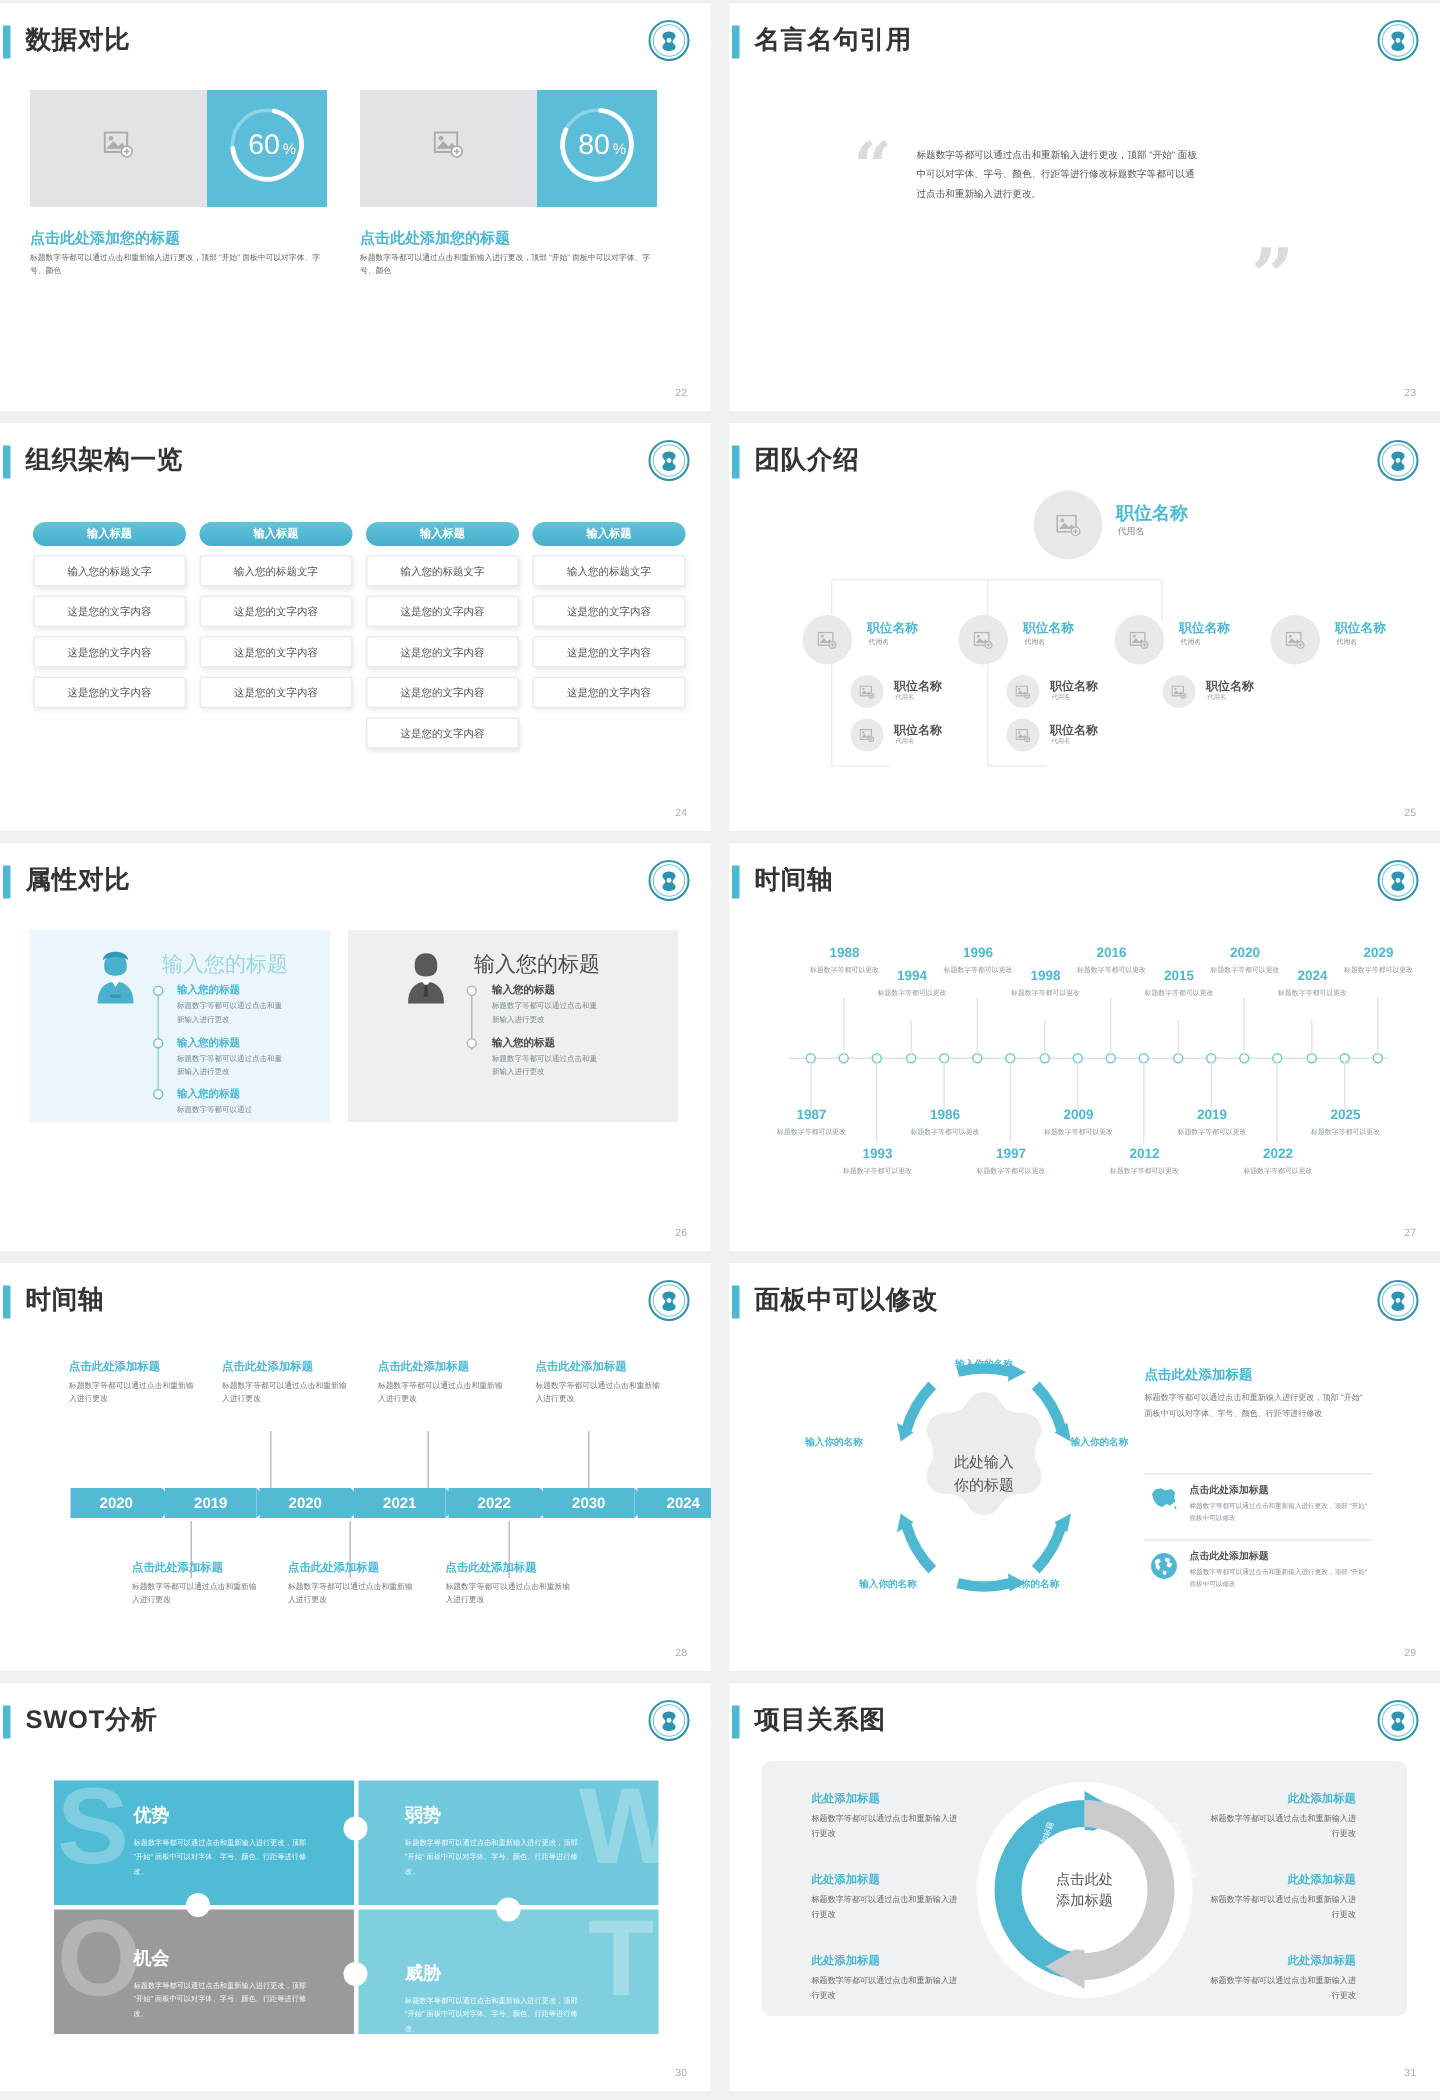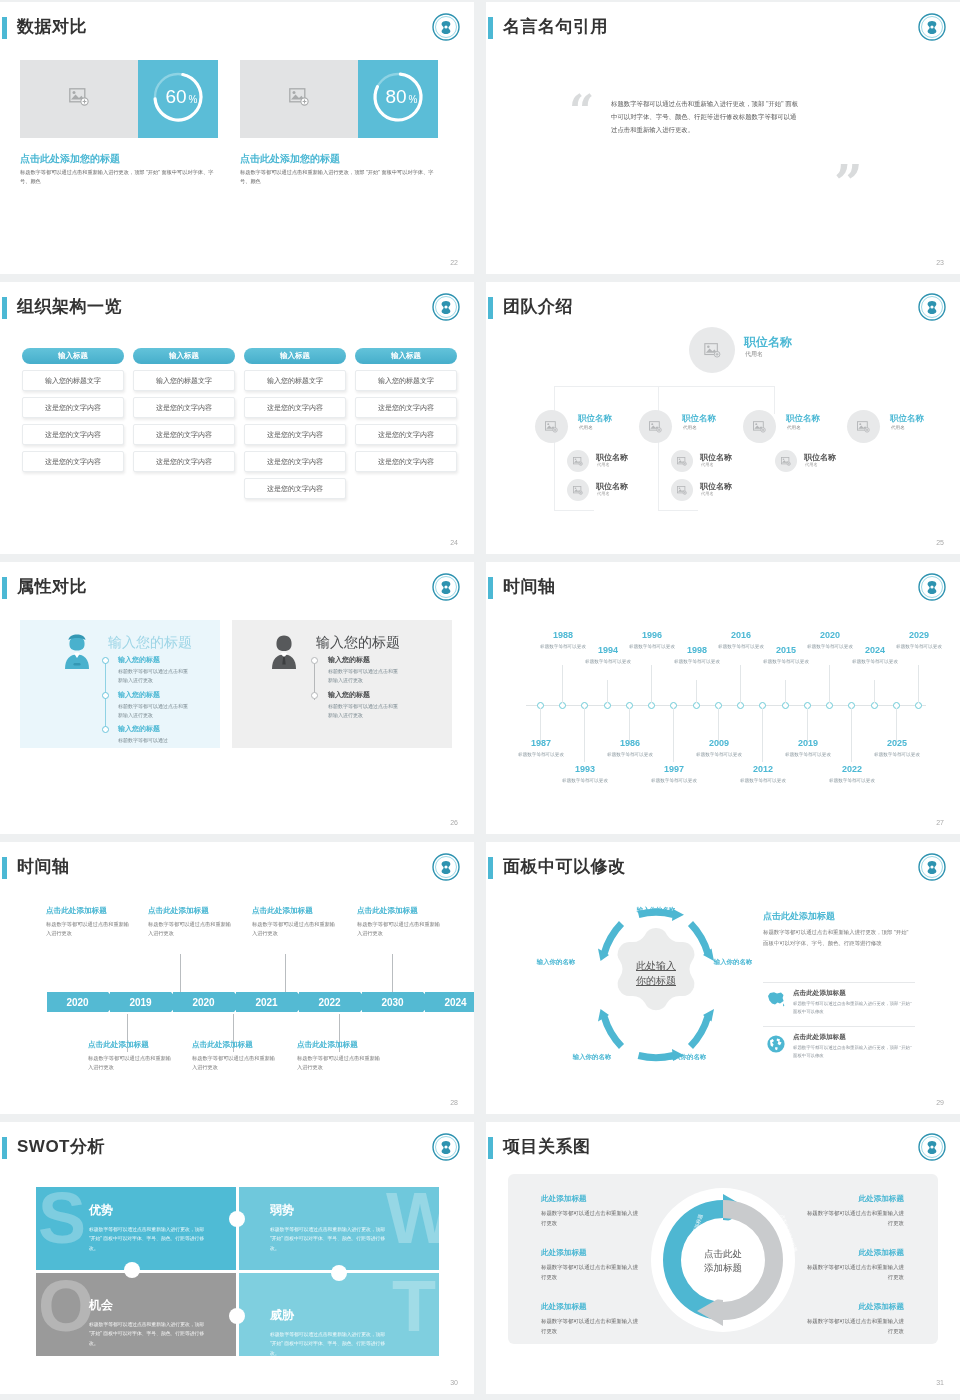--- a/index.html
+++ b/index.html
@@ -607,21 +607,21 @@
       </g>
       <g fill="#4eb7d2">
         <path d="M102 9 L113 14.8 L101 21 Z"></path>
         <path d="M140.5 48.5 L143 61 L132 55 Z"></path>
         <path d="M132 115 L143 109 L140.5 121.5 Z"></path>
         <path d="M101 149 L113 155.2 L102 161 Z"></path>
         <path d="M29.5 109 L38 115 L27 121.5 Z"></path>
         <path d="M27 48.5 L38 55 L29.5 61 Z"></path>
       </g>
     </svg>
-    <div class="ir-center" style="left:141px;top:116px;width:58px;text-decoration:underline;">
+    <div class="ir-center" style="left:141px;top:126px;width:58px;">
       <div>此处输入</div>
       <div>你的标题</div>
     </div>
 
     <div class="ir-lab" style="left:141px;top:63px;">输入你的名称</div>
     <div class="ir-lab" style="left:218px;top:115px;">输入你的名称</div>
     <div class="ir-lab" style="left:172px;top:210px;">输入你的名称</div>
     <div class="ir-lab" style="left:77px;top:210px;">输入你的名称</div>
     <div class="ir-lab" style="left:41px;top:115px;">输入你的名称</div>
 

